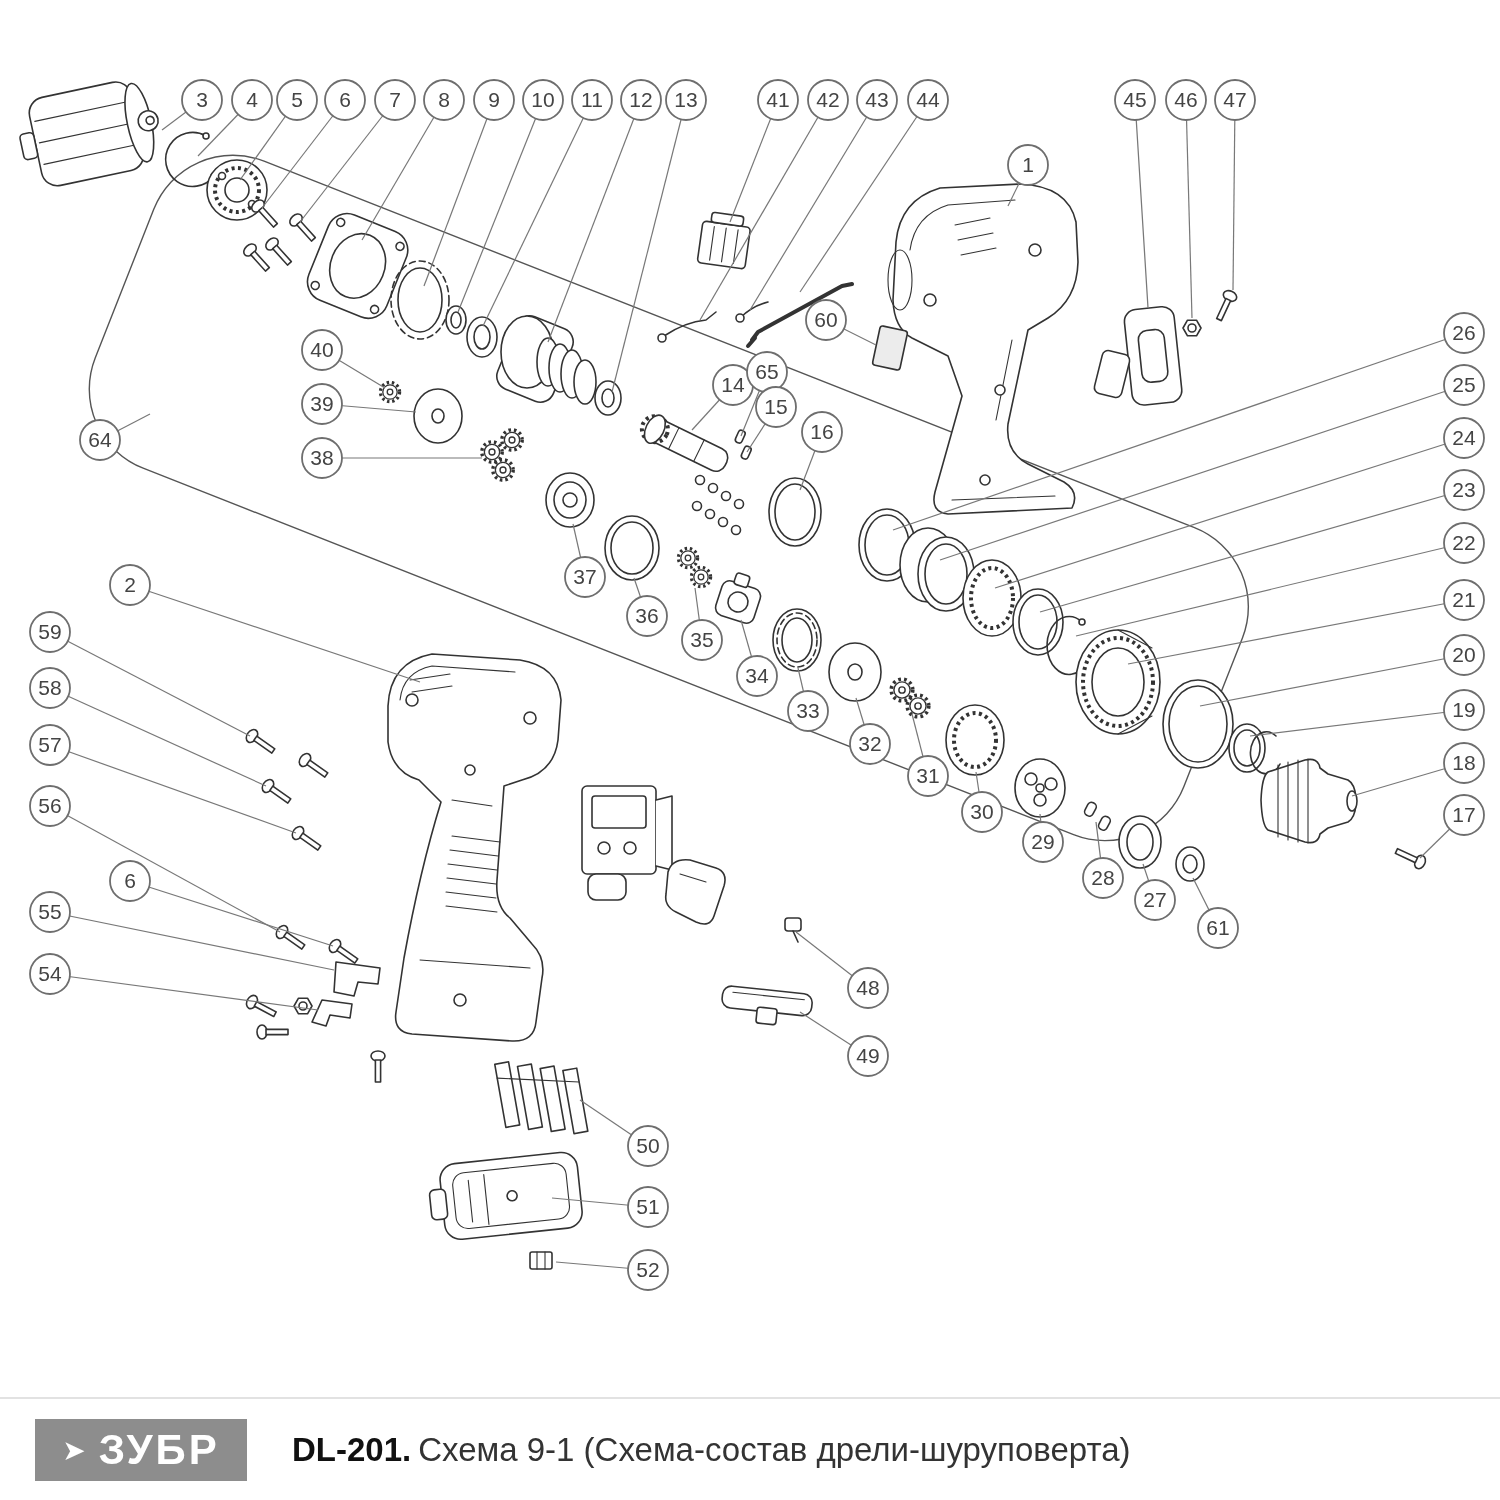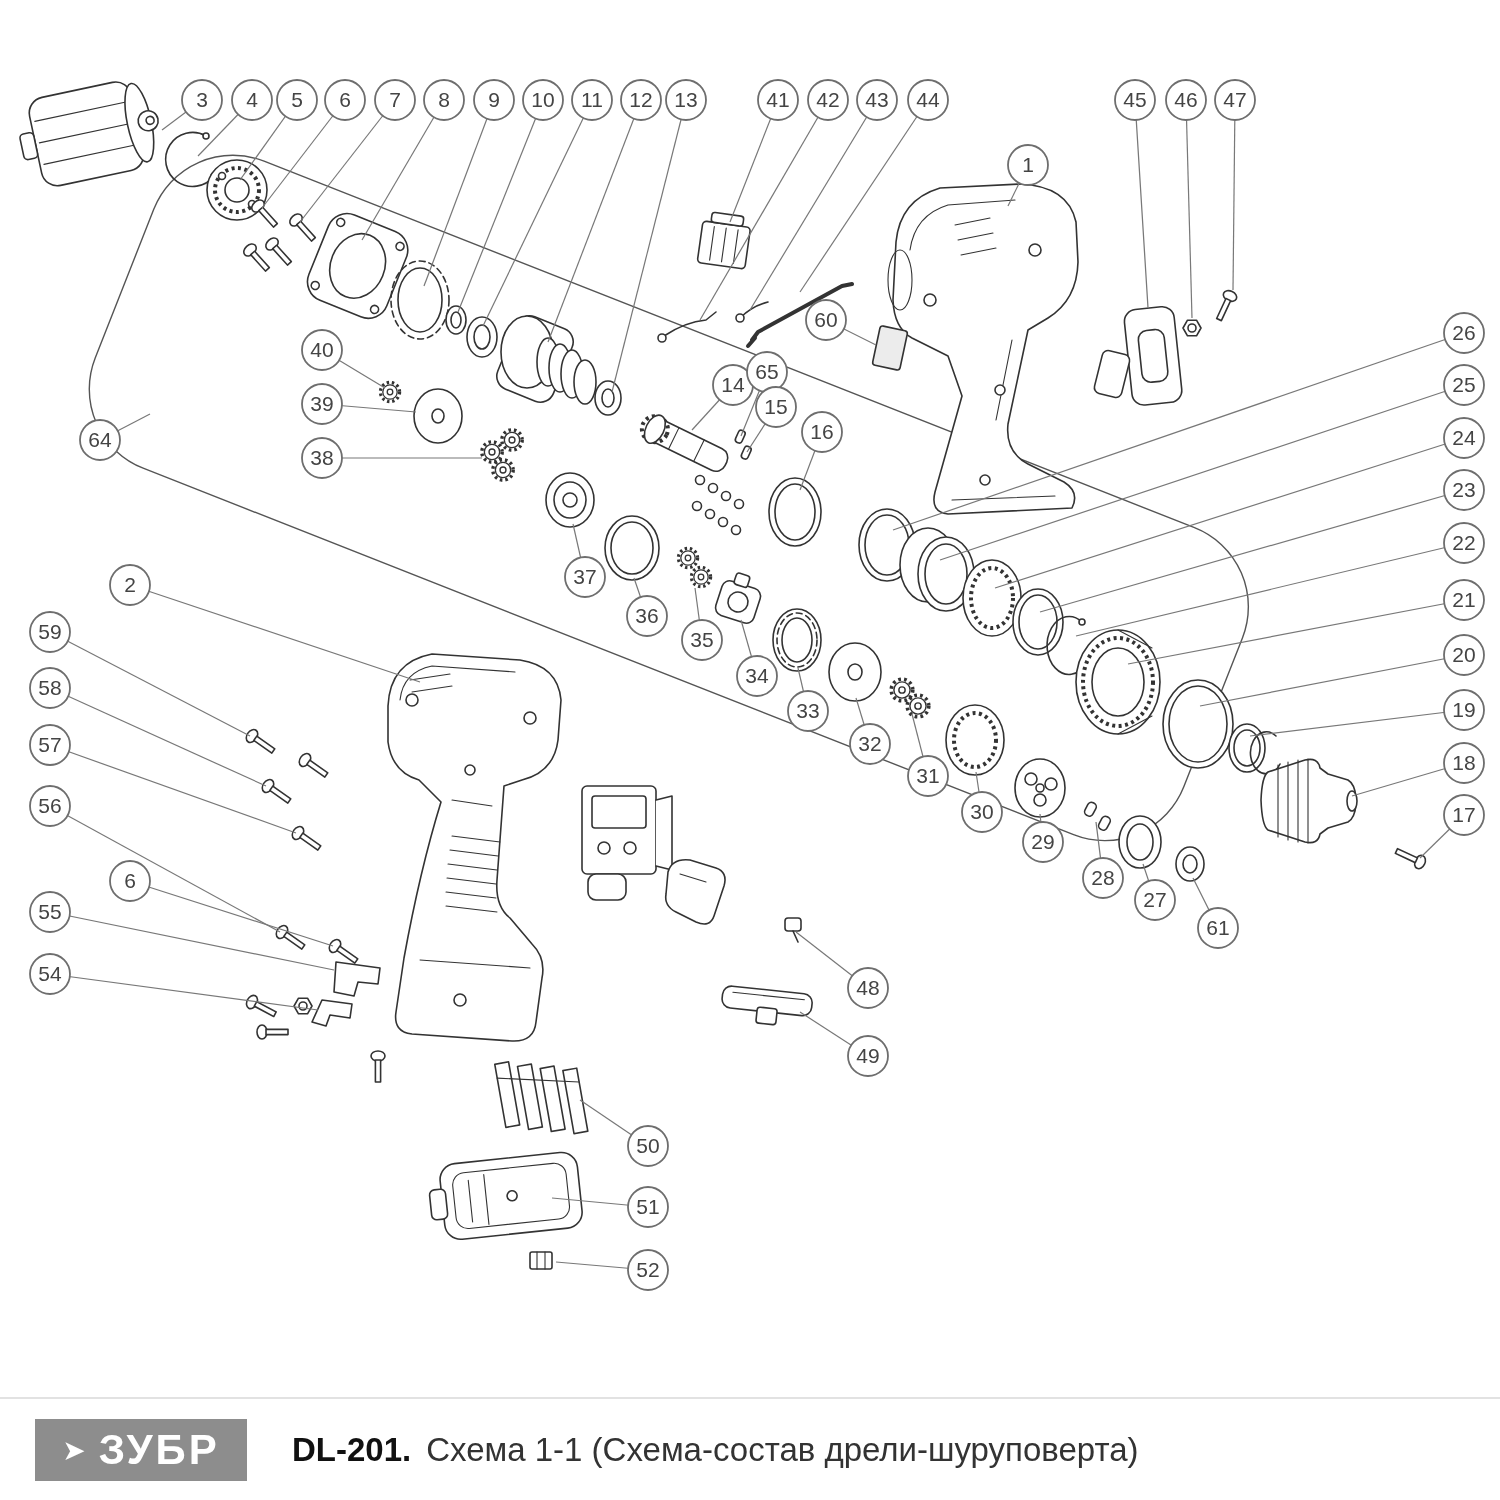--- a/index.html
+++ b/index.html
@@ -28,21 +28,21 @@
     border-top:2px solid #e2e2e2; background:#fff;
     display:flex; align-items:center; padding-left:35px; gap:45px;
   }
   .logo {
     width:212px; height:62px; color:#fff;
     display:flex; align-items:center; justify-content:center; gap:10px;
     font-weight:bold; font-size:42px; letter-spacing:3px;
   }
   .logo-icon { font-size:28px; font-weight:normal; transform:translateY(1px); }
   .caption { font-size:33px; color:#222; }
-  .caption .model { font-weight:bold; color:#111; margin-right:15px; }
+  .caption .model { font-weight:bold; color:#111; margin-right:7px; }
   .caption .subtitle { color:#333; }
 </style>
 </head>
 <body>
 
 <svg class="diagram" viewBox="0 0 1500 1395">
   <defs>
     <g id="screw">
       <ellipse cx="0" cy="0" rx="5" ry="7" class="part"></ellipse>
       <rect x="4" y="-2.6" width="22" height="5.2" class="part"></rect>
@@ -718,15 +718,15 @@
       </g>
     </g>
 </svg>
 
 <div class="footer">
   <div class="logo" style="background:#8d8d8d">
     <span class="logo-icon">➤</span>
     <span class="logo-text">ЗУБР</span>
   </div>
   <div class="caption">
-    <span class="model">DL-201.</span><span class="subtitle">Схема 1-1 (Схема-состав дрели-шуруповерта)</span>
+    <span class="model">DL-201.</span><span class="subtitle">Схема 9-1 (Схема-состав дрели-шуруповерта)</span>
   </div>
 </div>
 
 </body></html>

